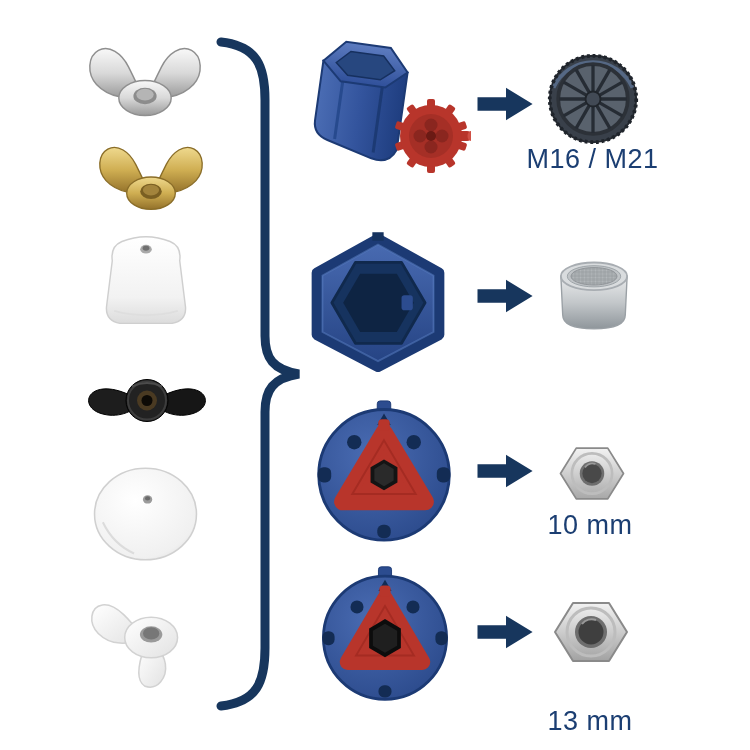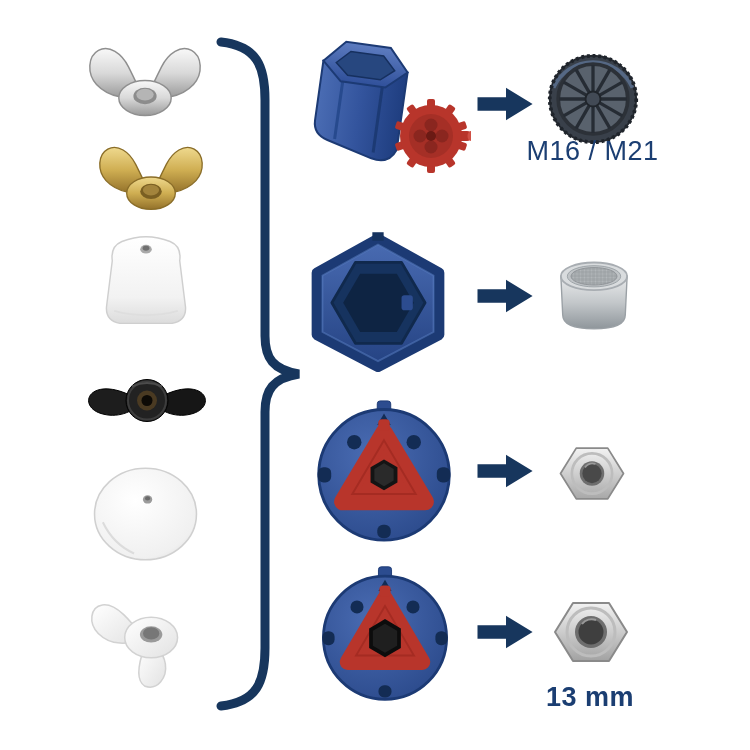--- a/index.html
+++ b/index.html
@@ -182,21 +182,21 @@
         <line x1="18.8" y1="32" x2="81.2" y2="68"></line>
         <line x1="32" y1="18.8" x2="68" y2="81.2"></line>
         <line x1="50" y1="14" x2="50" y2="86"></line>
         <line x1="68" y1="18.8" x2="32" y2="81.2"></line>
         <line x1="81.2" y1="32" x2="18.8" y2="68"></line>
       </g>
       <circle cx="50" cy="50" r="8" fill="#424a55" stroke="#20252b" stroke-width="2"></circle>
     </svg>
   </div>
 
-  <div class="abs size-label" style="left:500px;top:136px;width:185px;">M16 / M21</div>
+  <div class="abs size-label" style="left:500px;top:144px;width:185px;">M16 / M21</div>
 
   <div class="abs" style="left:298px;top:226px;width:160px;height:148px;">
     <svg viewBox="0 0 170 150">
       <defs>
         <linearGradient id="gBlue2" x1="0" y1="0" x2="0" y2="1">
           <stop offset="0" stop-color="#4a6cb3"></stop>
             <stop offset="1" stop-color="#244282"></stop>
         </linearGradient>
       </defs>
       <polygon points="85,10 150,46 150,112 85,146 20,112 20,46" fill="url(#gBlue2)" stroke="#1c3a74" stroke-width="11" stroke-linejoin="round"></polygon>
@@ -275,20 +275,21 @@
         </linearGradient>
       </defs>
       <polygon points="22,7 58,7 76,36 58,65 22,65 4,36" fill="url(#gNut1)" stroke="#8a8a8a" stroke-width="2" stroke-linejoin="round"></polygon>
       <circle cx="40" cy="36" r="23" fill="none" stroke="#bdbdbd" stroke-width="3"></circle>
       <circle cx="40" cy="36" r="14" fill="#6e6e6e"></circle>
       <circle cx="40" cy="36" r="11" fill="#494949"></circle>
       <path d="M32,29 a11,11 0 0 1 12,-4" stroke="#9a9a9a" stroke-width="2" fill="none"></path>
     </svg>
   </div>
 
+  <div class="abs size-label" style="left:510px;top:510px;width:160px;">10 mm</div>
 
   <div class="abs" style="left:315px;top:563px;width:140px;height:142px;">
     <svg viewBox="0 0 150 152">
       <defs>
         <radialGradient id="gBlue4" cx="0.4" cy="0.35" r="0.9">
           <stop offset="0" stop-color="#4a6cb3"></stop>
             <stop offset="1" stop-color="#244282"></stop>
         </radialGradient>
       </defs>
       <rect x="68" y="4" width="14" height="13" rx="3" fill="#2c4c8f" stroke="#1c3a74"></rect>
@@ -323,15 +324,15 @@
         </linearGradient>
       </defs>
       <polygon points="22,7 58,7 76,36 58,65 22,65 4,36" fill="url(#gNut2)" stroke="#8a8a8a" stroke-width="2" stroke-linejoin="round"></polygon>
       <circle cx="40" cy="36" r="24" fill="none" stroke="#bdbdbd" stroke-width="3"></circle>
       <circle cx="40" cy="36" r="16" fill="#6e6e6e"></circle>
       <circle cx="40" cy="36" r="12.5" fill="#3f3f3f"></circle>
       <path d="M31,28 a12,12 0 0 1 14,-4" stroke="#9a9a9a" stroke-width="2" fill="none"></path>
     </svg>
   </div>
 
-  <div class="abs size-label" style="left:510px;top:682px;width:160px;font-weight:bold;">13 mm</div>
+  <div class="abs size-label" style="left:510px;top:706px;width:160px;">13 mm</div>
 
 </div>
 
 </body></html>

